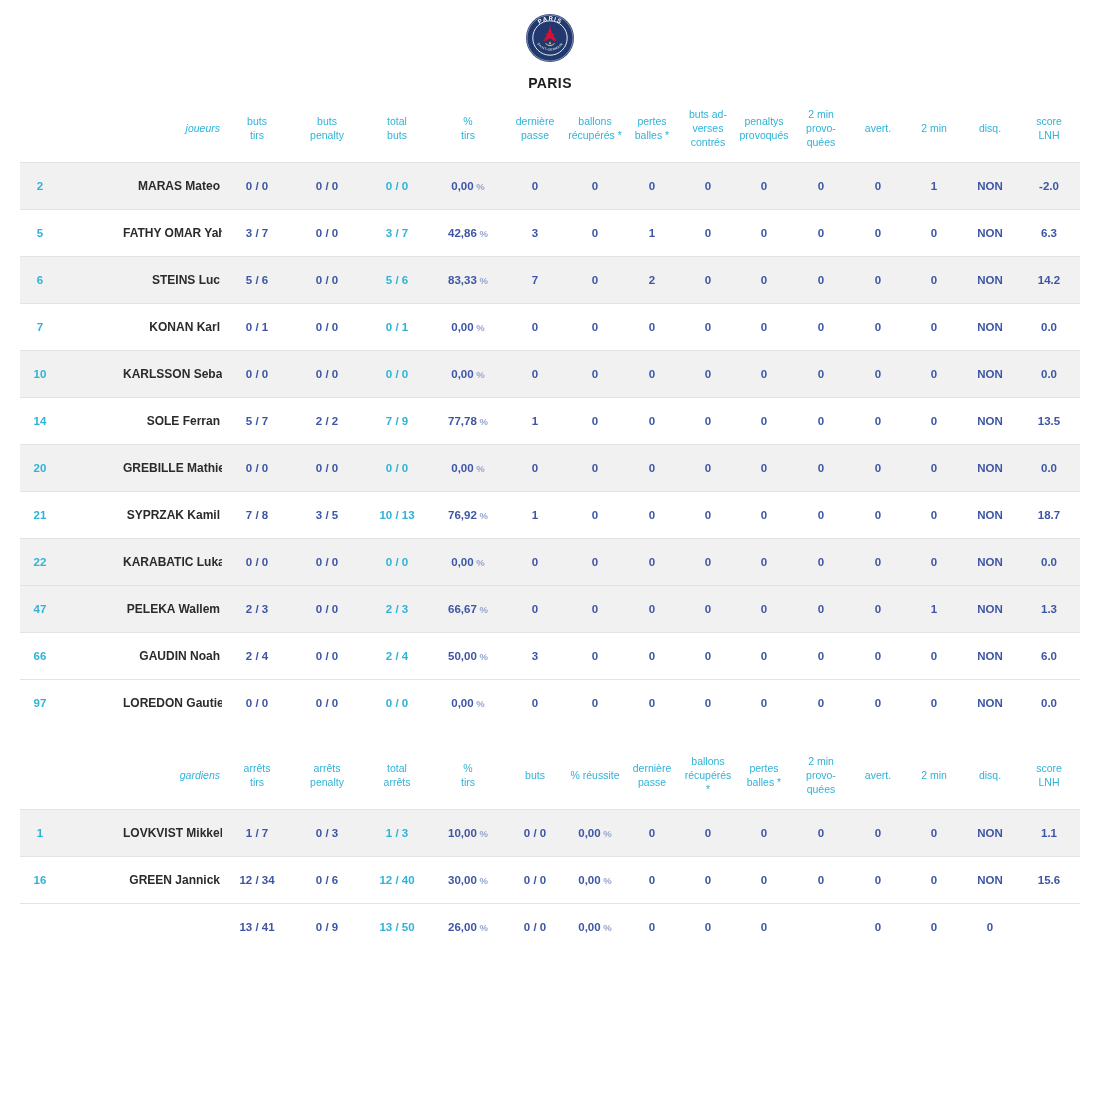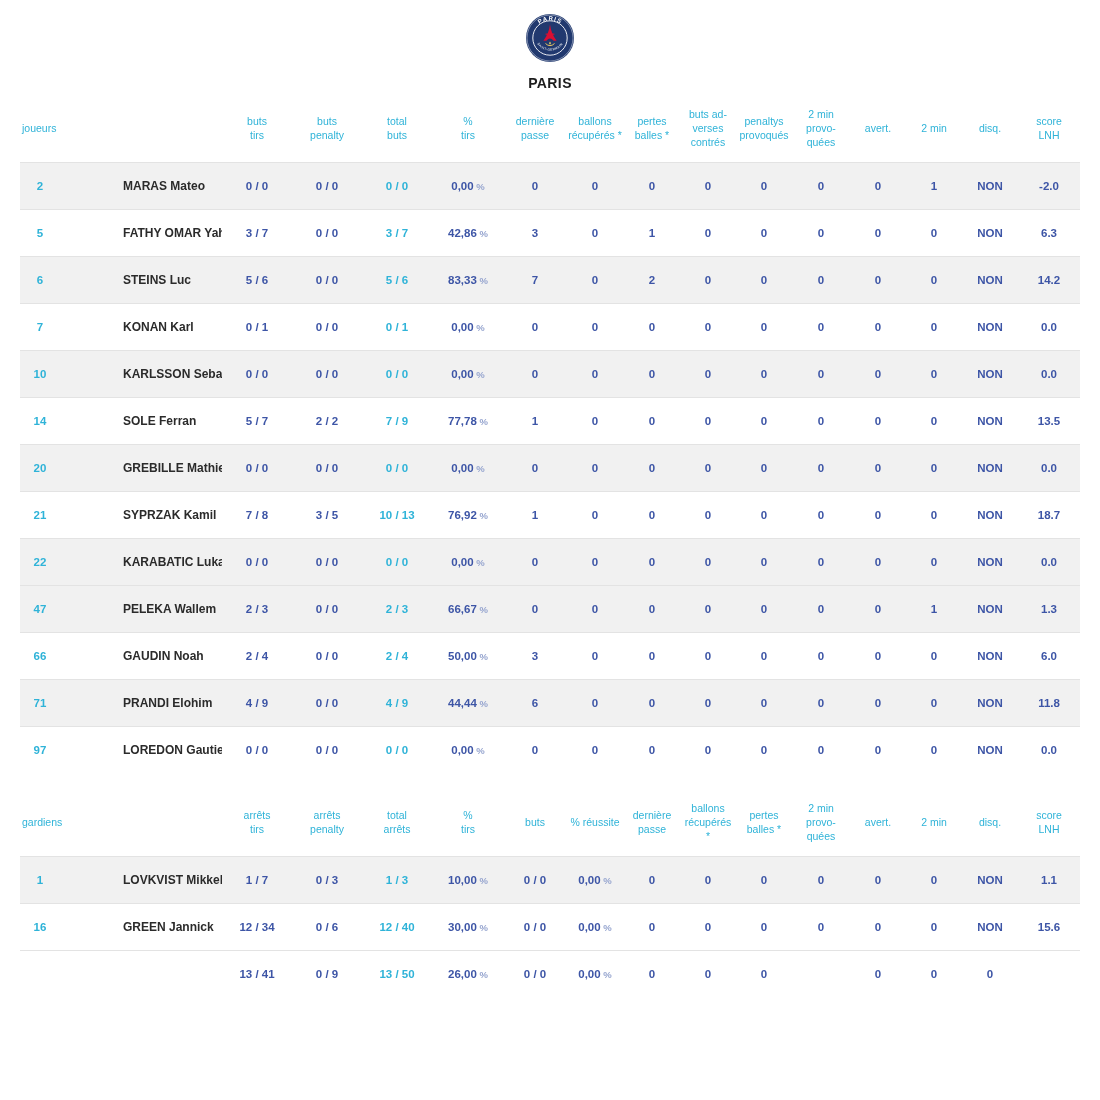--- a/index.html
+++ b/index.html
@@ -32,36 +32,36 @@
   .stats-table th {
     color: #2fb3d8;
     font-weight: 400;
     font-size: 10.5px;
     line-height: 1.35;
     white-space: pre-line;
     text-align: center;
     vertical-align: middle;
     padding: 12px 2px;
   }
-  .stats-table th.h-name { text-align: left; }
+  .stats-table th.h-name { text-align: right; font-style: italic; }
 
   .stats-table td {
     height: 47px;
     text-align: center;
     vertical-align: middle;
     font-size: 11.5px;
     font-weight: 700;
     padding: 0 2px;
     border-top: 1px solid #e3e3e3;
   }
   tr.alt td { background: #f1f1f1; }
 
   td.c-num  { color: #2fb3d8; }
   td.c-name {
-    text-align: left;
+    text-align: right;
     padding-left: 63px;
     color: #2b2b2b;
     font-size: 12px;
     white-space: nowrap;
     overflow: hidden;
   }
   td.c-blue { color: #3d55a6; }
   td.c-cyan { color: #2fb3d8; }
   td.c-pct  { color: #3d55a6; }
   .pct-sign { color: #96a5cf; font-size: 9.5px; font-weight: 700; }
@@ -339,38 +339,20 @@
           <td class="c-blue">0</td>
           <td class="c-blue">0</td>
           <td class="c-blue">0</td>
           <td class="c-blue">0</td>
           <td class="c-blue">0</td>
           <td class="c-blue">0</td>
           <td class="c-blue">0</td>
           <td class="c-blue">NON</td>
           <td class="c-blue">6.0</td>
         </tr>
-        <tr class="alt">
-          <td class="c-num">71</td>
-          <td class="c-name">PRANDI Elohim</td>
-          <td class="c-blue">4 / 9</td>
-          <td class="c-blue">0 / 0</td>
-          <td class="c-cyan">4 / 9</td>
-          <td class="c-pct"><span>44,44</span><span class="pct-sign"> %</span></td>
-          <td class="c-blue">6</td>
-          <td class="c-blue">0</td>
-          <td class="c-blue">0</td>
-          <td class="c-blue">0</td>
-          <td class="c-blue">0</td>
-          <td class="c-blue">0</td>
-          <td class="c-blue">0</td>
-          <td class="c-blue">0</td>
-          <td class="c-blue">NON</td>
-          <td class="c-blue">11.8</td>
-        </tr>
         <tr>
           <td class="c-num">97</td>
           <td class="c-name">LOREDON Gautier</td>
           <td class="c-blue">0 / 0</td>
           <td class="c-blue">0 / 0</td>
           <td class="c-cyan">0 / 0</td>
           <td class="c-pct"><span>0,00</span><span class="pct-sign"> %</span></td>
           <td class="c-blue">0</td>
           <td class="c-blue">0</td>
           <td class="c-blue">0</td>

